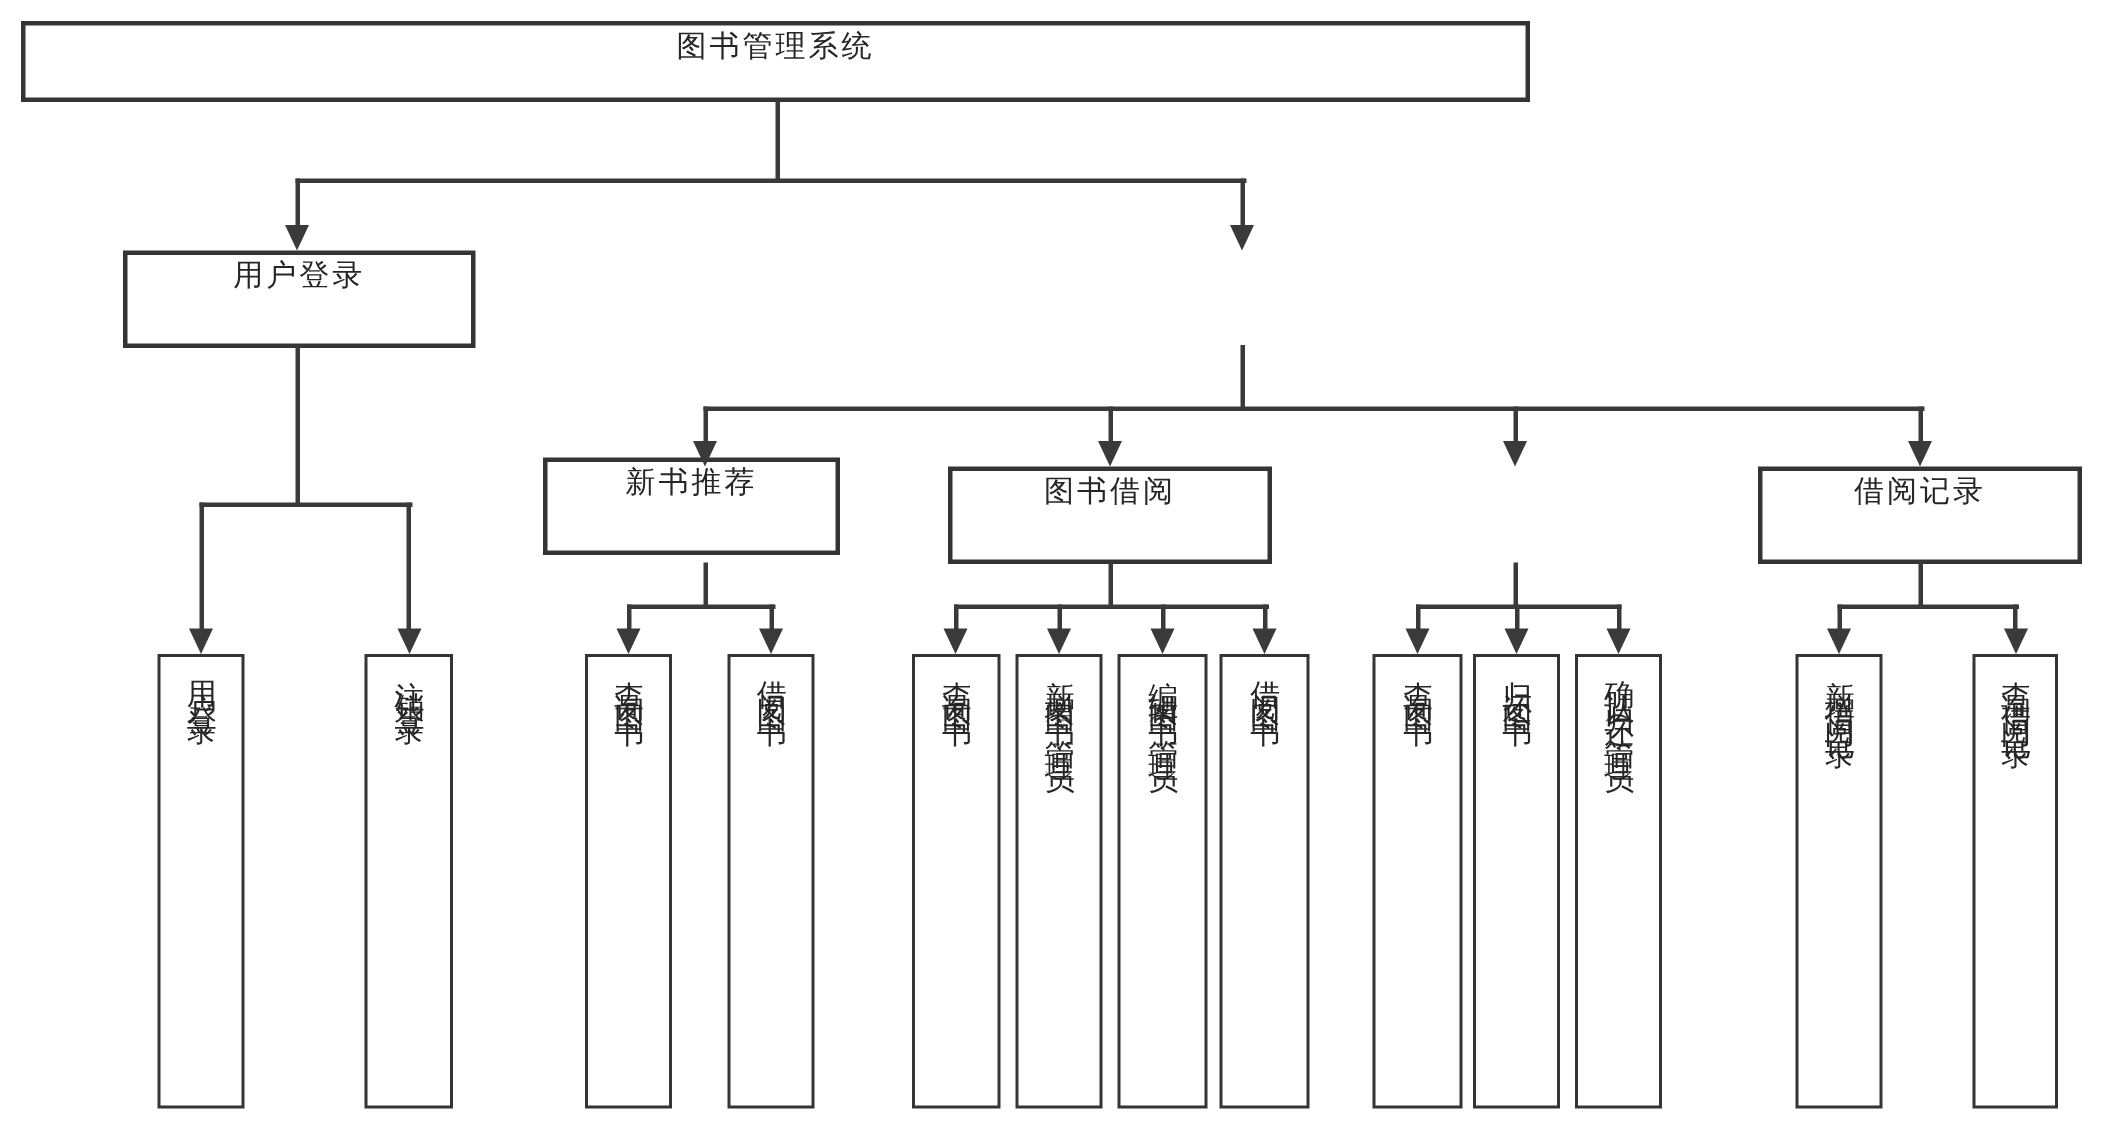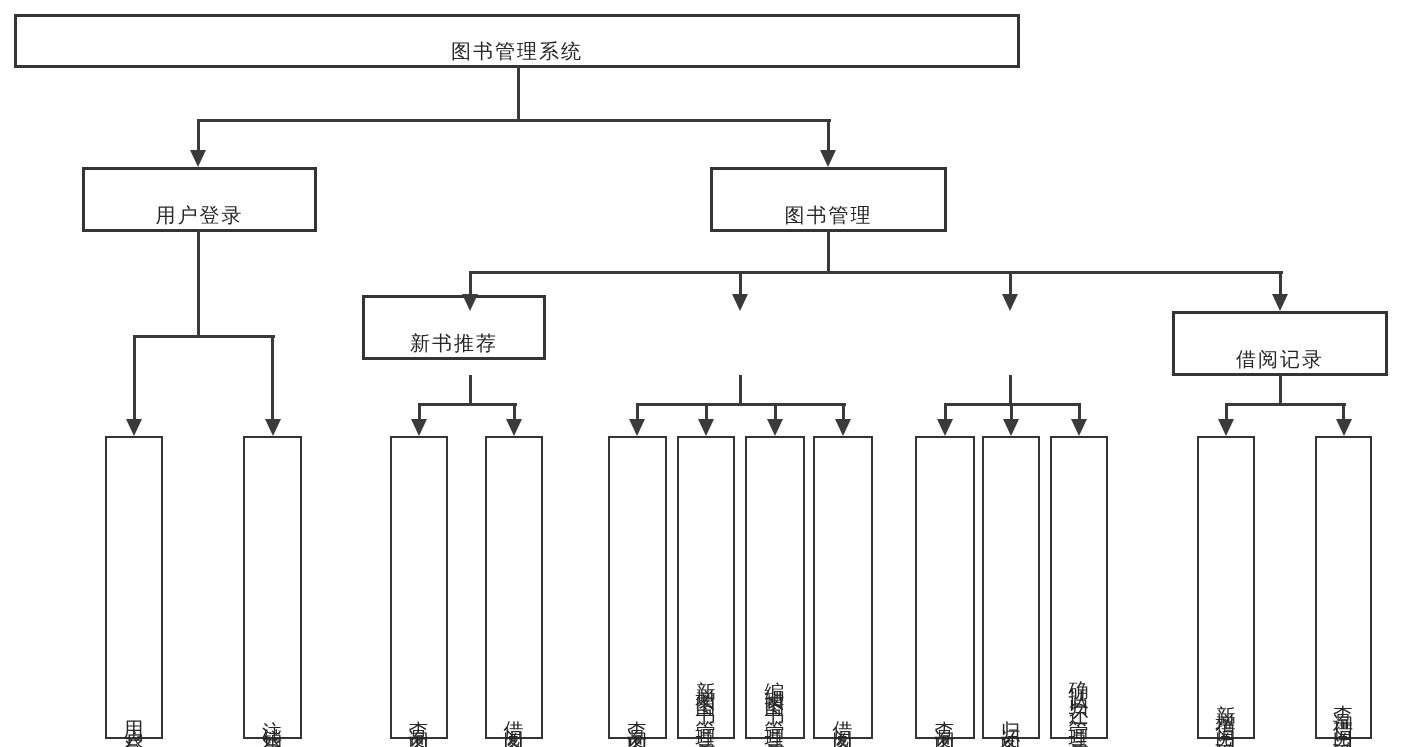--- a/index.html
+++ b/index.html
@@ -5,33 +5,33 @@
   html,body{margin:0;padding:0;}
   body{
     width:1405px;height:747px;position:relative;background:#ffffff;overflow:hidden;
     font-family:"Liberation Sans","DejaVu Sans",sans-serif;
   }
   #canvas{position:absolute;left:0;top:0;width:1405px;height:747px;}
 
   
   .box{
     position:absolute;background:#ffffff;border:3px solid #343434;box-sizing:border-box;
-    display:flex;align-items:flex-end;justify-content:center;
+    display:flex;align-items:flex-start;justify-content:center;
     font-size:20px;color:#262626;letter-spacing:2px;
   }
   .vbox{border-width:2.5px;top:436px;height:303px;}
   .vtext{
     writing-mode:vertical-rl;text-orientation:mixed;letter-spacing:8px;line-height:1;
   }
 
   
   .b-root{left:14px;top:14px;width:1006px;height:54px;}
   .b-user{left:82px;top:167px;width:235px;height:65px;}
   .b-mgmt{left:710px;top:167px;width:237px;height:65px;}
-  .b-l3a{left:362px;top:295px;width:184px;height:65px;}
+  .b-l3a{left:362px;top:305px;width:198px;height:65px;}
   .b-l3b{left:632px;top:311px;width:216px;height:65px;}
   .b-l3c{left:902px;top:311px;width:216px;height:65px;}
   .b-l3d{left:1172px;top:311px;width:216px;height:65px;}
   .b-ul1{left:105px;width:58px;}
   .b-ul2{left:243px;width:59px;}
   .b-nb1{left:390px;width:58px;}
   .b-nb2{left:485px;width:58px;}
   .b-bb1{left:608px;width:59px;}
   .b-bb2{left:677px;width:58px;}
   .b-bb3{left:745px;width:60px;}
@@ -59,26 +59,26 @@
 
 <div id="canvas">
 
   <div class="box b-root">
     <span>图书管理系统</span>
   </div>
 
   <div class="box b-user">
     <span>用户登录</span>
   </div>
-  <div class="box b-mgmt">
-    <span>图书管理</span>
-  </div>
 
   <div class="box b-l3a">
     <span>新书推荐</span>
+  </div>
+  <div class="box b-l3b">
+    <span>图书借阅</span>
   </div>
   <div class="box b-l3d">
     <span>借阅记录</span>
   </div>
 
   <div class="box vbox b-ul1">
     <span class="vtext">用户登录</span>
   </div>
   <div class="box vbox b-ul2">
     <span class="vtext">注销登录</span>

